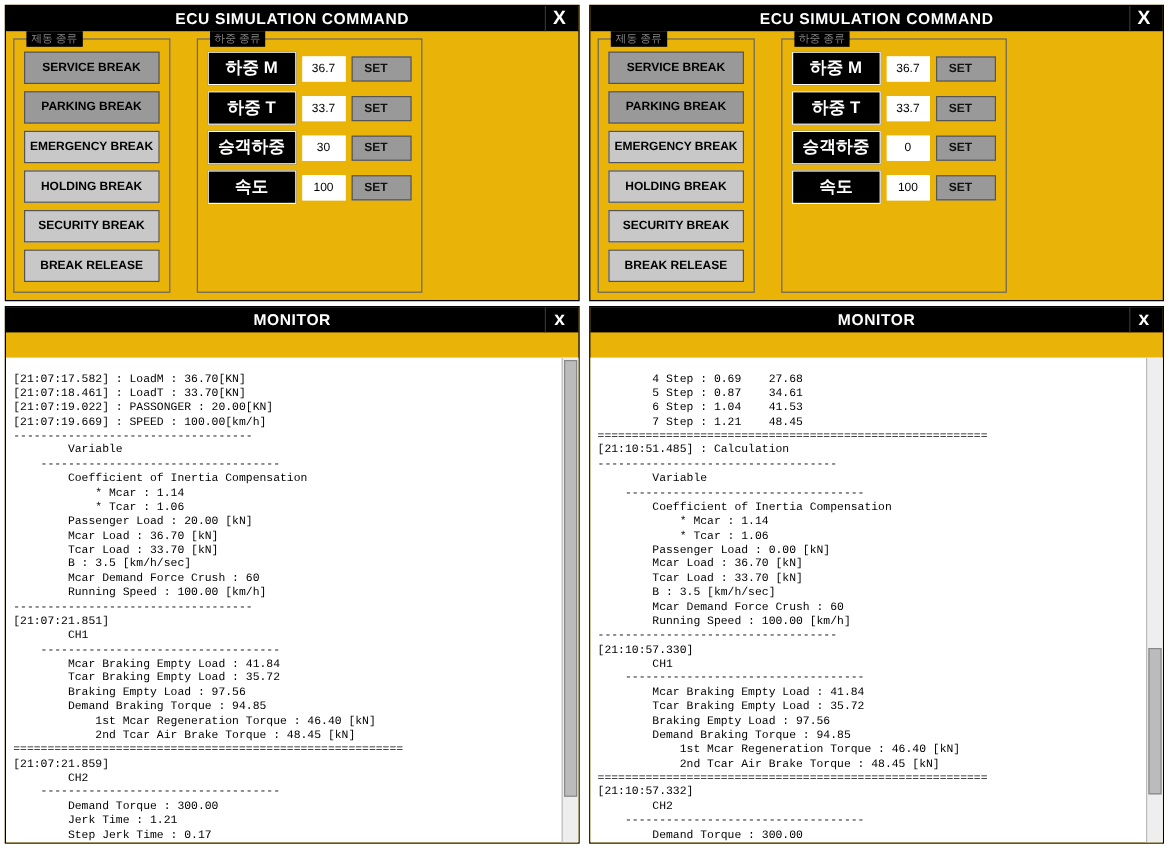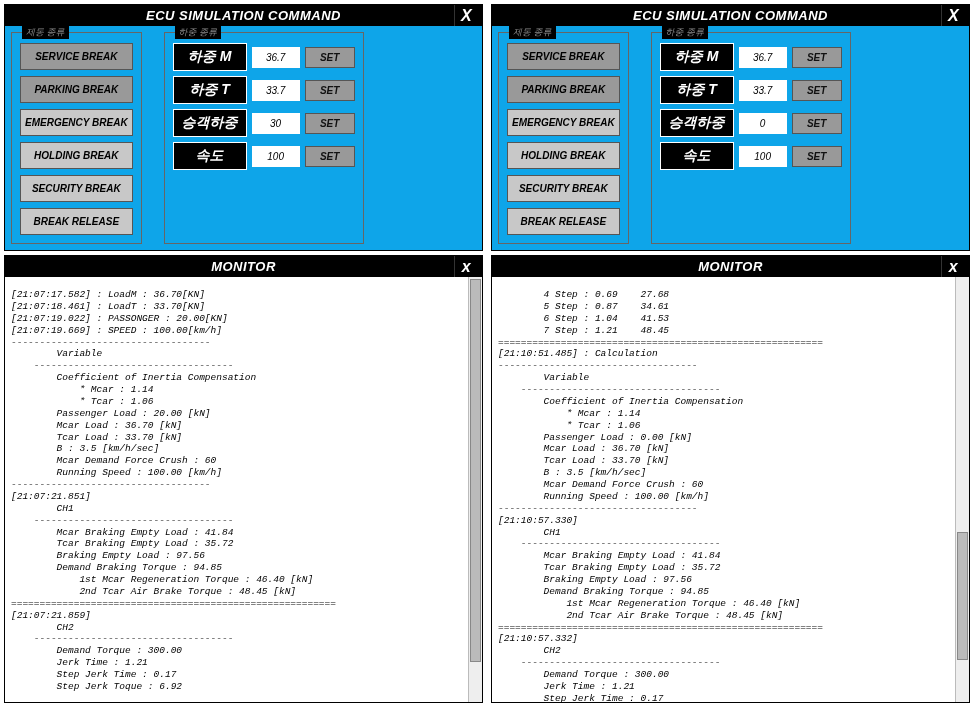--- a/index.html
+++ b/index.html
@@ -13,25 +13,24 @@
     gap: 8px;
     padding: 4px;
   }
   .panel {
     flex: 1;
     display: flex;
     flex-direction: column;
     gap: 4px;
   }
   .window {
-    background: #0ea5e9;
+    background: #eab308;
     border: 1px solid #000;
     display: flex;
     flex-direction: column;
-    font-style: italic;
   }
   .titlebar {
     background: #000;
     color: #fff;
     font-weight: bold;
     font-size: 13px;
     text-align: center;
     padding: 3px 0;
     position: relative;
     letter-spacing: 0.5px;
@@ -105,32 +104,31 @@
     text-align: center;
     min-width: 55px;
   }
   .param-input {
     background: #fff;
     color: #000;
     border: 1px solid #fff;
     padding: 4px 4px;
     font-size: 10px;
     text-align: center;
-    width: 48px;
+    width: 36px;
   }
   .set-btn {
     background: #999;
     border: 1px solid #555;
     color: #111;
     font-weight: bold;
     font-size: 10px;
     padding: 4px 10px;
     cursor: pointer;
     min-width: 50px;
-    text-align: center;
   }
   .monitor-body {
     background: #fff;
     flex: 1;
     position: relative;
     overflow: hidden;
     display: flex;
   }
   .monitor-text {
     flex: 1;
@@ -151,20 +149,21 @@
   .scroll-thumb {
     position: absolute;
     left: 1px;
     right: 1px;
     background: #bbb;
     border: 1px solid #888;
   }
   .monitor-window {
     flex: 1;
     min-height: 0;
+    gap: 21px;
   }
 </style>
 </head>
 <body>
 
 <div class="panel">
   <div class="window">
     <div class="titlebar">
       <span>ECU SIMULATION COMMAND</span>
       <span class="close-x">X</span>

